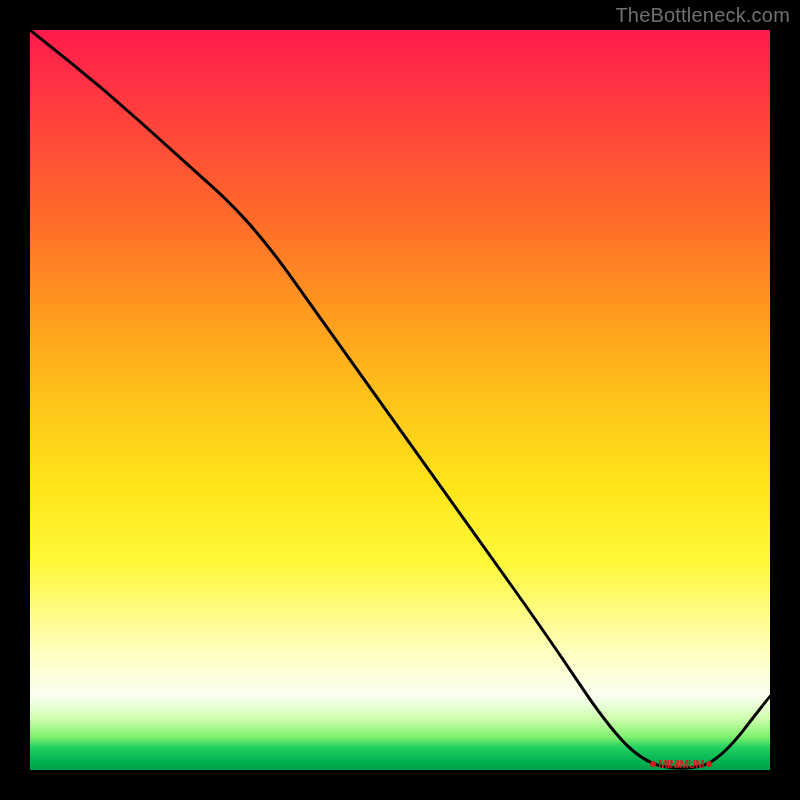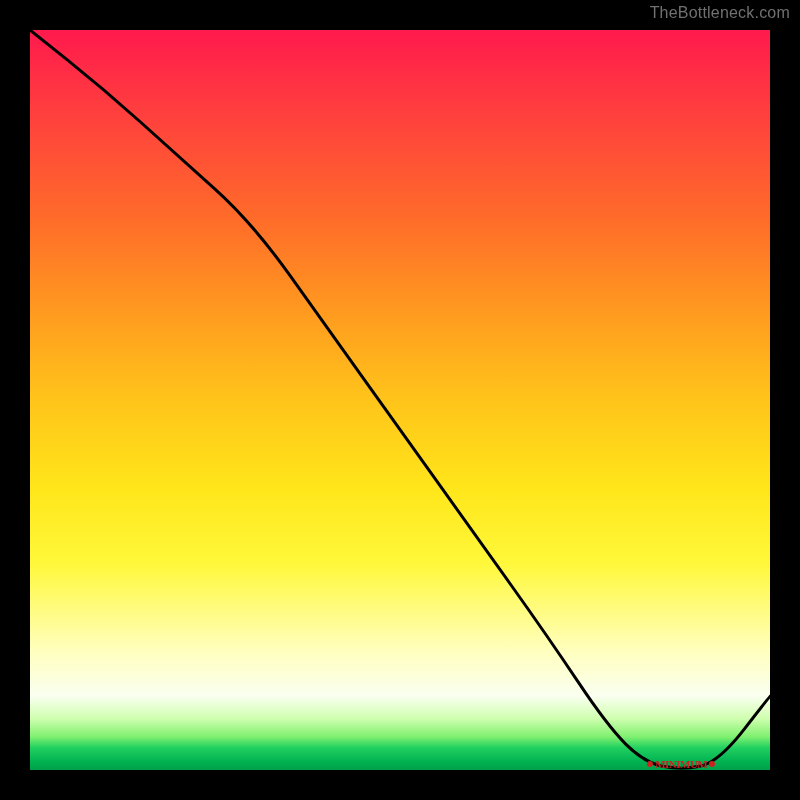--- a/index.html
+++ b/index.html
@@ -14,21 +14,21 @@
   .stage {
     position: relative;
     width: 800px;
     height: 800px;
   }
   .attribution {
     position: absolute;
     top: 4px;
     right: 10px;
     color: #707070;
-    font-size: 16px;
+    font-size: 20px;
     font-weight: 500;
     letter-spacing: 0.2px;
   }
   .plot-area {
     position: absolute;
     left: 30px;
     top: 30px;
     width: 740px;
     height: 740px;
     overflow: hidden;
@@ -91,15 +91,15 @@
 
   <div class="attribution">TheBottleneck.com</div>
 
   <div class="plot-area">
     <div class="gradient-bg"></div>
 
     <svg class="curve" viewBox="0 0 740 740" preserveAspectRatio="none">
       <path id="curve-path" fill="none" stroke="#000" stroke-width="3" stroke-linejoin="round" stroke-linecap="round" d="M 0 0 Q 0 0 37 29.599999999999966 Q 74 59.19999999999993 111 92.5 Q 148 125.80000000000007 185 159.10000000000002 Q 222 192.39999999999998 259 244.2 Q 296 296 333 347.79999999999995 Q 370 399.59999999999997 407 451.4 Q 444 503.2 481 555 Q 518 606.8 547.6 651.2 Q 577.2 695.6 595.7 714.1 Q 614.1999999999999 732.6 632.7 736.3 Q 651.2 740 669.7 736.3 Q 688.2 732.6 714.1 699.3 T 740 666"></path>
     </svg>
 
-    <div class="minimum-marker" id="min-marker" style="left: 651.2px; top: 734px; font-family: Liberation Serif, serif;">MINIMUM</div>
+    <div class="minimum-marker" id="min-marker" style="left: 651.2px; top: 734px;">MINIMUM</div>
   </div>
 </div>
 
 </body></html>

